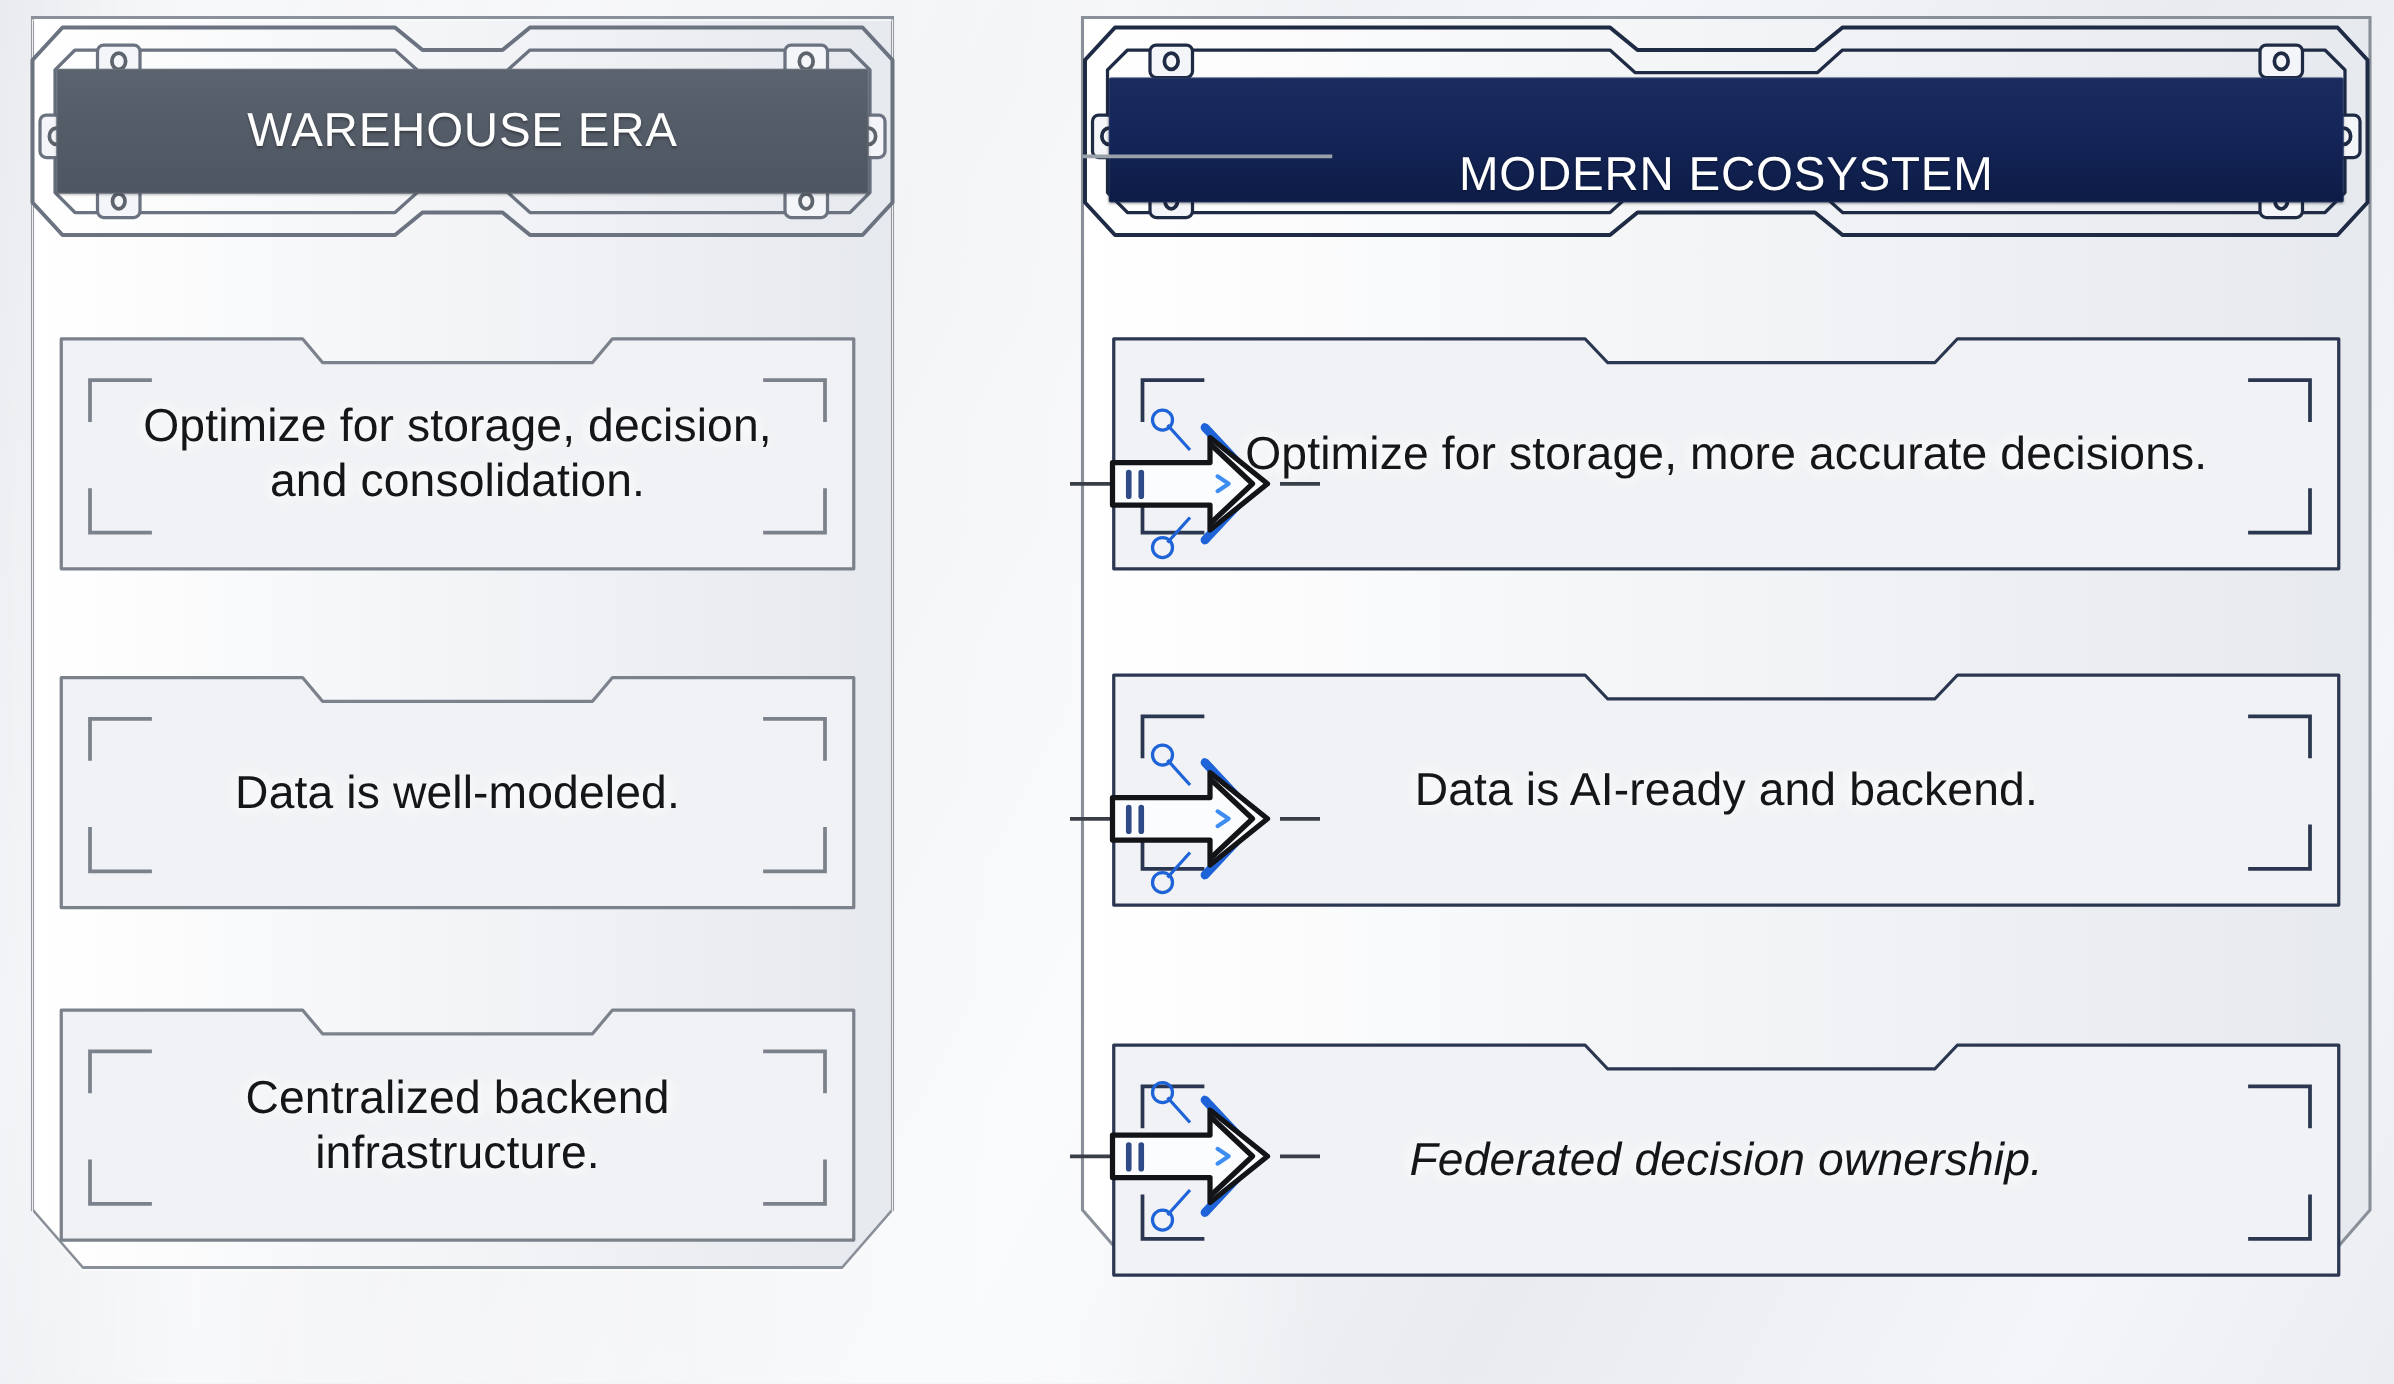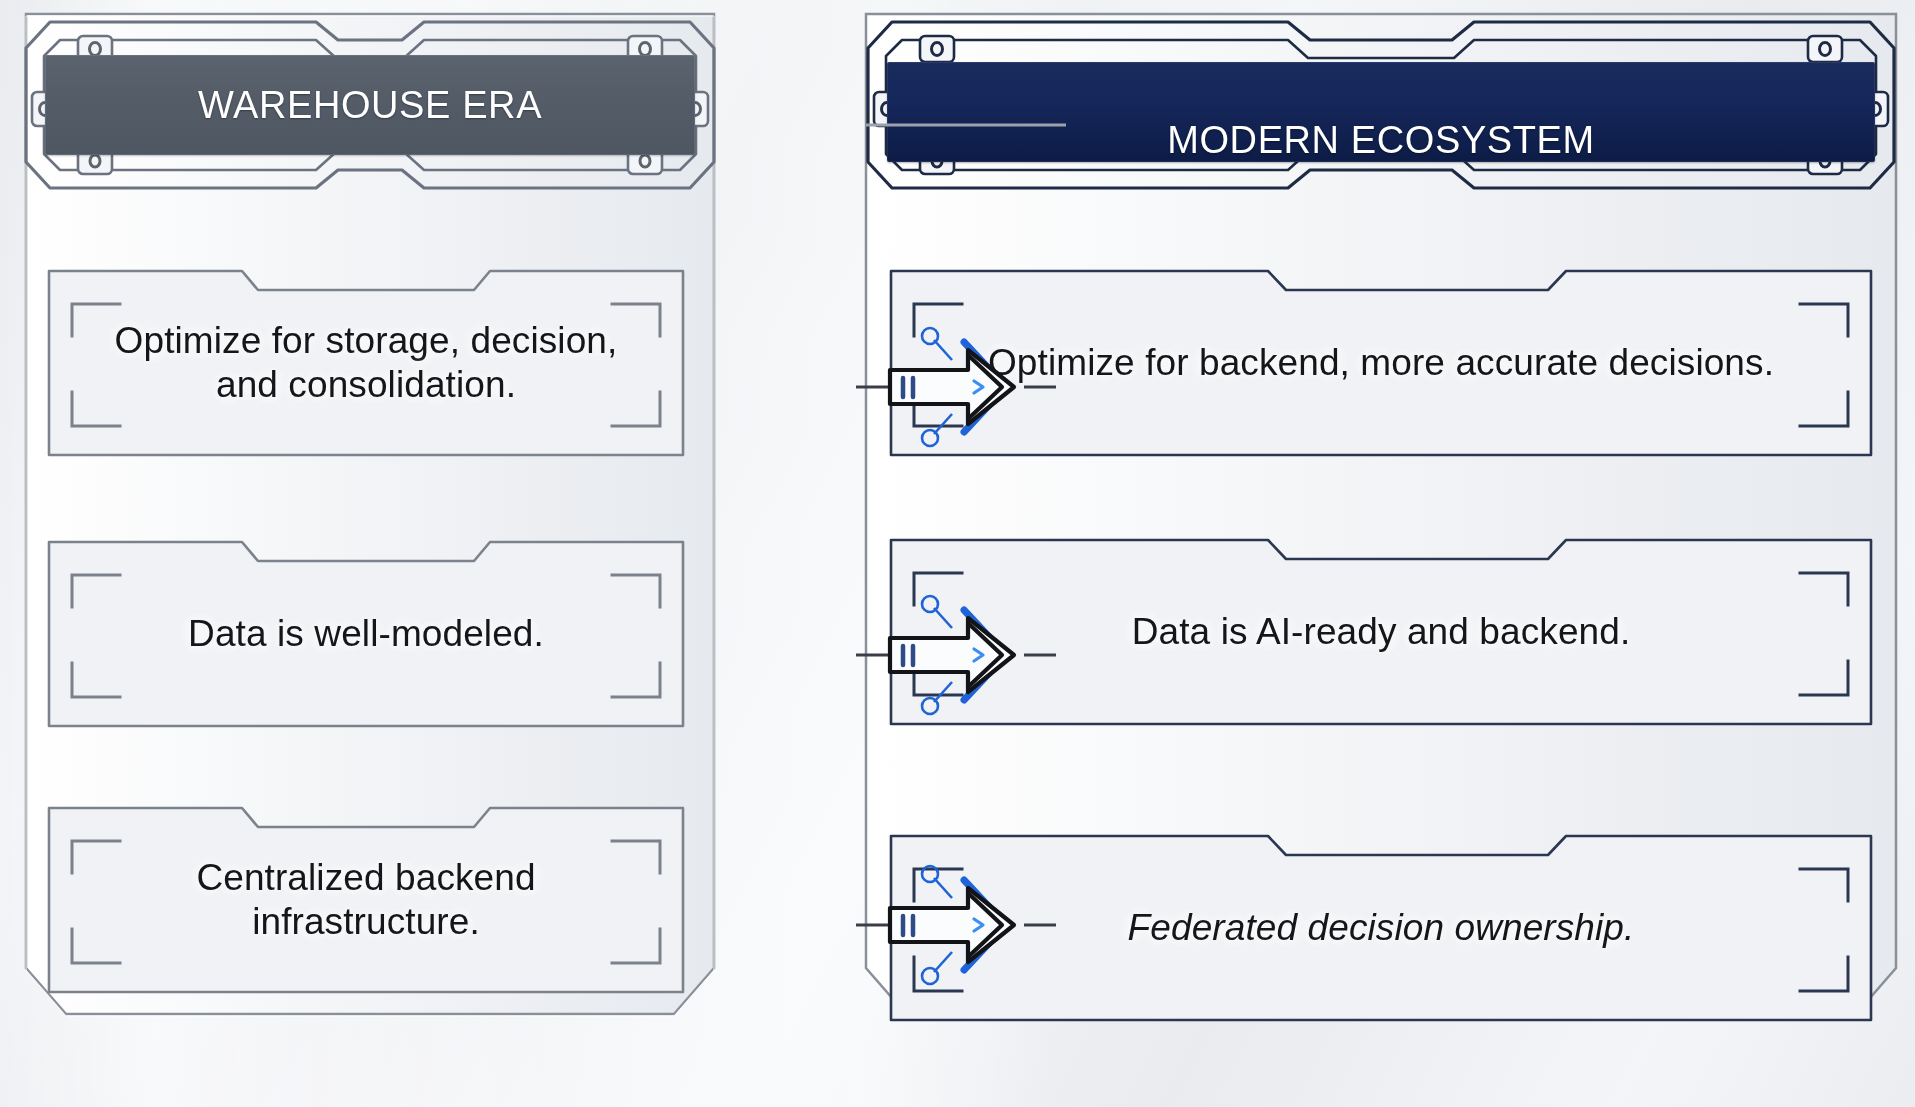--- a/index.html
+++ b/index.html
@@ -232,21 +232,21 @@
   <div class="card" style="left:888px; top:268px; width:986px; height:190px;">
     <svg class="card-svg" viewBox="0 0 986 190" preserveAspectRatio="none">
       <path d="M3 3 H380 L398 22 H660 L678 3 H983 V187 H3 Z" fill="#f0f2f5" stroke="#2b3751" stroke-width="2.6" stroke-linejoin="round"></path>
       <g fill="none" stroke="#2b3751" stroke-width="3" stroke-linecap="square">
         <path d="M26 68 V36 H74"></path>
         <path d="M960 68 V36 H912"></path>
         <path d="M26 124 V158 H74"></path>
         <path d="M960 124 V158 H912"></path>
       </g>
     </svg>
-    <div class="card-text">Optimize for backend, more accurate decisions.</div>
+    <div class="card-text">Optimize for storage, more accurate decisions.</div>
   </div>
 
   <div class="card" style="left:888px; top:537px; width:986px; height:190px;">
     <svg class="card-svg" viewBox="0 0 986 190" preserveAspectRatio="none">
       <path d="M3 3 H380 L398 22 H660 L678 3 H983 V187 H3 Z" fill="#f0f2f5" stroke="#2b3751" stroke-width="2.6" stroke-linejoin="round"></path>
       <g fill="none" stroke="#2b3751" stroke-width="3" stroke-linecap="square">
         <path d="M26 68 V36 H74"></path>
         <path d="M960 68 V36 H912"></path>
         <path d="M26 124 V158 H74"></path>
         <path d="M960 124 V158 H912"></path>

